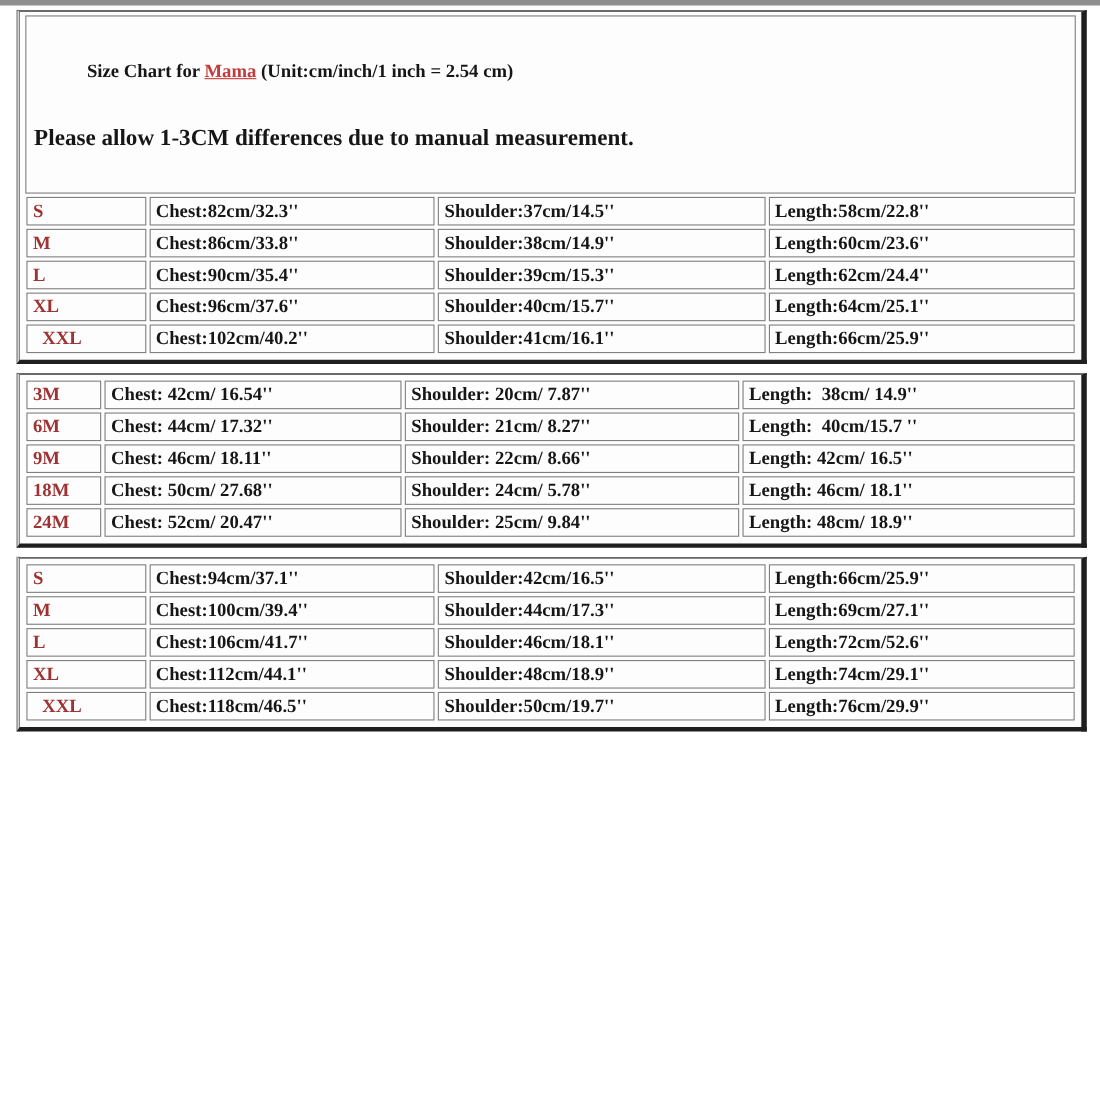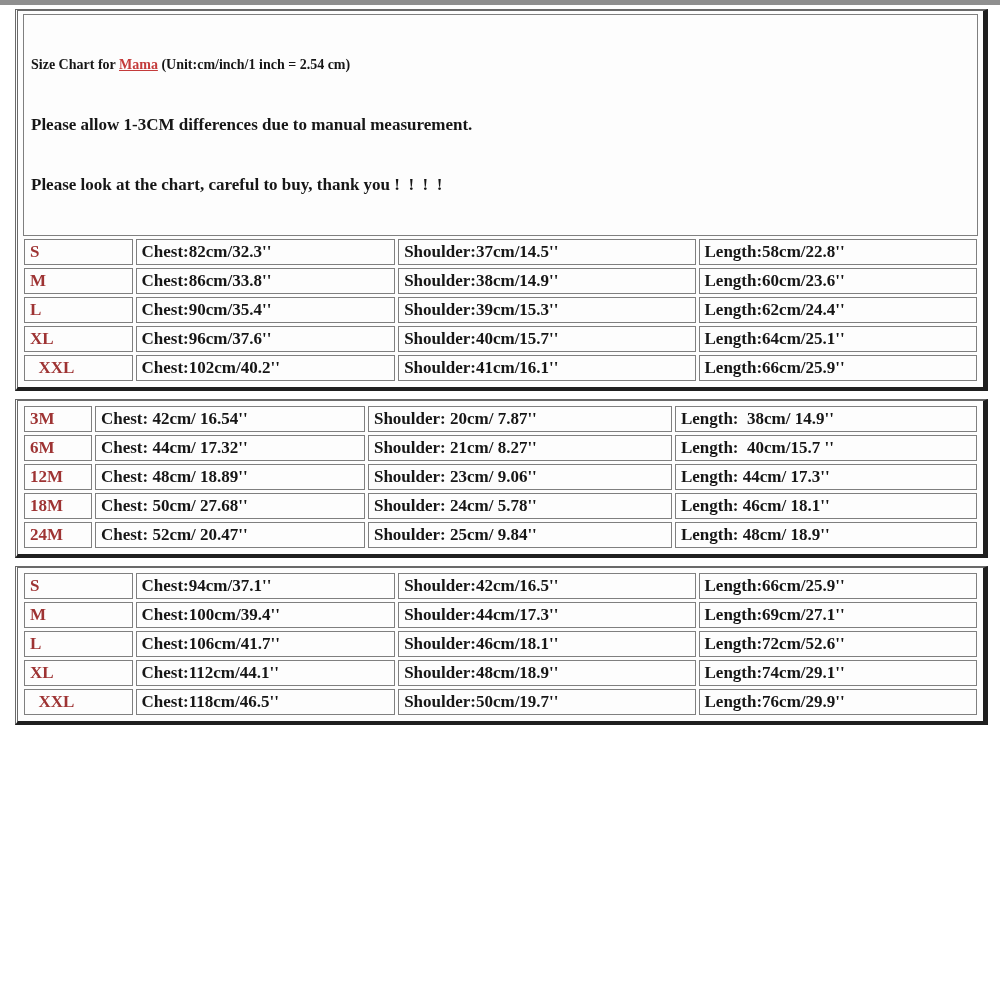--- a/index.html
+++ b/index.html
@@ -19,22 +19,22 @@
     background:#fdfdfd;
     padding:2px 3px 3px 3px;
   }
   .hdr-box{
     border:1px solid #7f7f7f;
     margin:1px 2px 0 2px;
     padding:2px 7px;
     white-space:pre;
     background:#fdfdfd;
   }
-  .title-line{font-size:14px;line-height:24px;}
-  .note{font-size:17px;line-height:24px;}
+  .title-line{font-size:17px;line-height:24px;margin-left:48px;}
+  .note{font-size:21px;line-height:24px;}
   .red-name{color:#c43b3b;text-decoration:underline;}
   .cursor{font-weight:400;letter-spacing:-2px;}
   table.sheet{
     width:100%;
     border-collapse:separate;
     border-spacing:3px;
     table-layout:fixed;
   }
   td{
     border:1px solid #7f7f7f;
@@ -53,21 +53,20 @@
 </head>
 <body>
 
 <div class="page">
   <div class="top-strip"></div>
 
   <section class="panel">
     <div class="hdr-box">
       <div class="title-line"><span>Size Chart for </span><span class="red-name">Mama</span><span> (Unit:cm/inch/1 inch = 2.54 cm)</span></div>
       <div class="note">Please allow 1-3CM differences due to manual measurement.</div>
-      <div class="note">Please look at the chart, careful to buy, thank you !  !  !  !</div>
     </div>
     <table class="sheet cols-md">
       <colgroup>
           <col class="c1">
           <col class="c2">
           <col class="c3">
           <col class="c4">
         </colgroup>
       <tbody>
           <tr>
@@ -119,24 +118,24 @@
             <td>Shoulder: 20cm/ 7.87''</td>
             <td>Length:  38cm/ 14.9''</td>
           </tr>
       <tr>
             <td class="szc">6M</td>
             <td>Chest: 44cm/ 17.32''</td>
             <td>Shoulder: 21cm/ 8.27''</td>
             <td>Length:  40cm/15.7 ''</td>
           </tr>
       <tr>
-            <td class="szc">12M</td>
-            <td>Chest: 48cm/ 18.89''</td>
-            <td>Shoulder: 23cm/ 9.06''</td>
-            <td>Length: 44cm/ 17.3''</td>
+            <td class="szc">9M</td>
+            <td>Chest: 46cm/ 18.11''</td>
+            <td>Shoulder: 22cm/ 8.66''</td>
+            <td>Length: 42cm/ 16.5''</td>
           </tr>
       <tr>
             <td class="szc">18M</td>
             <td>Chest: 50cm/ 27.68''</td>
             <td>Shoulder: 24cm/ 5.78''</td>
             <td>Length: 46cm/ 18.1''</td>
           </tr>
       <tr>
             <td class="szc">24M</td>
             <td>Chest: 52cm/ 20.47''</td>

